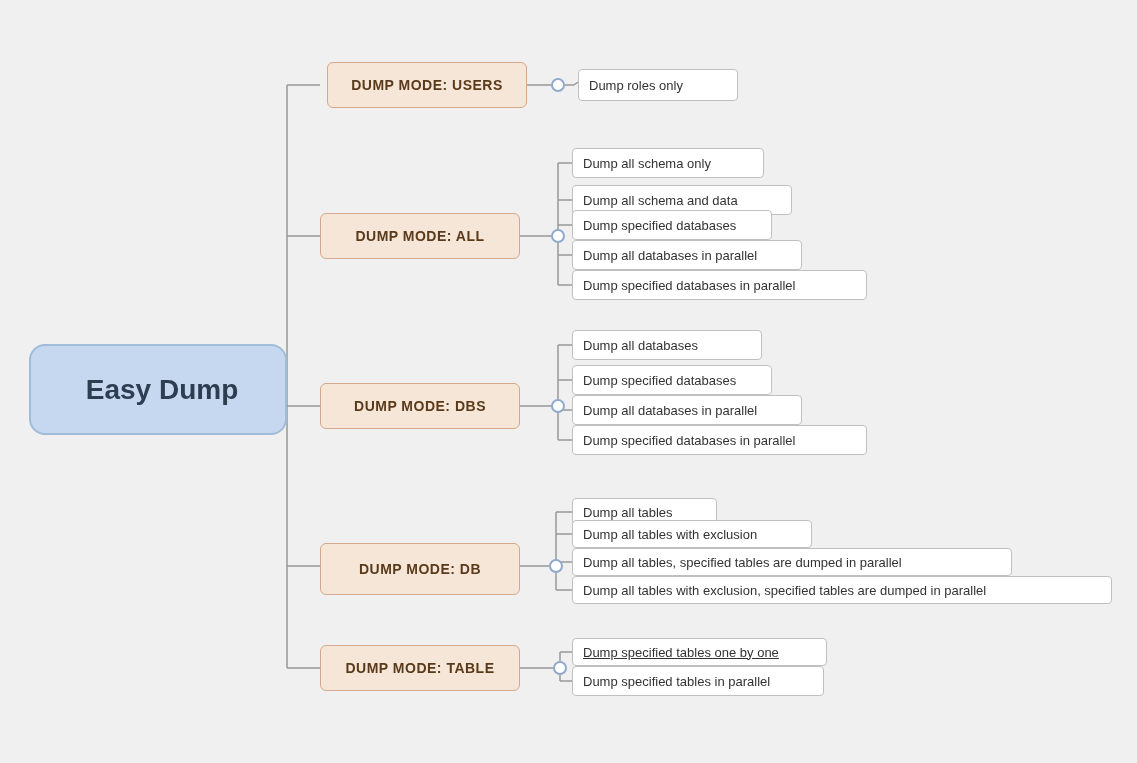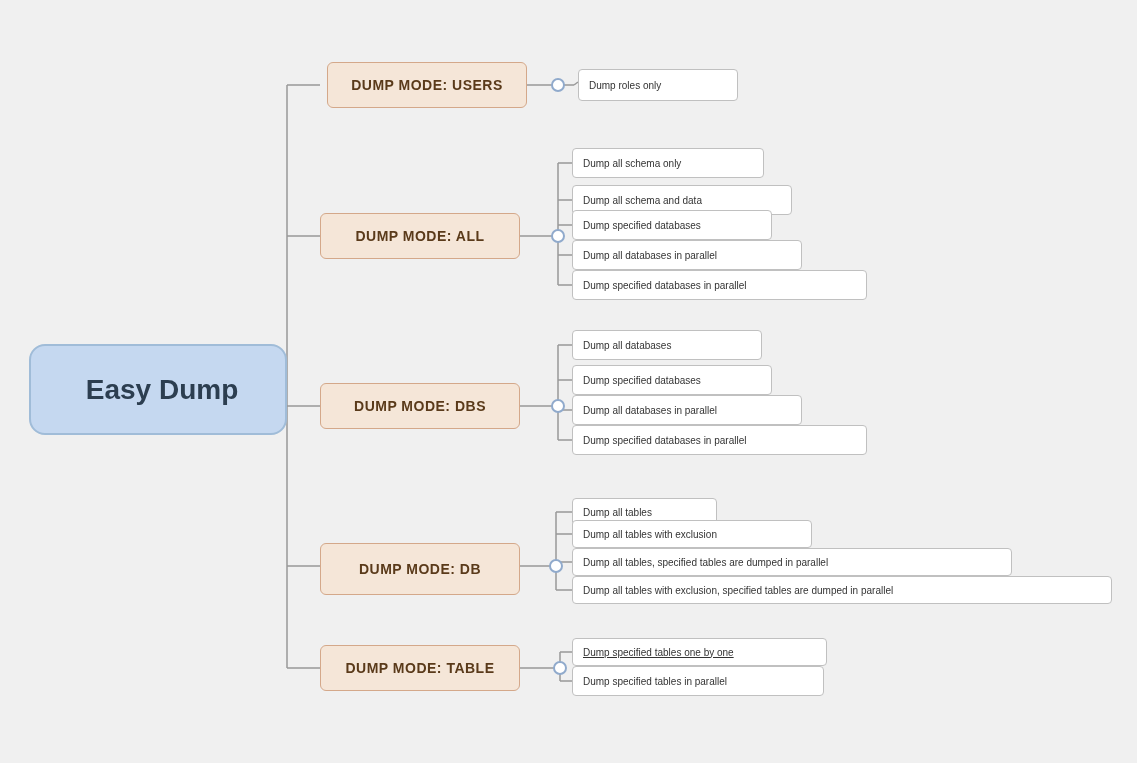--- a/index.html
+++ b/index.html
@@ -57,21 +57,21 @@
 
     
     .leaf-box {
       position: absolute;
       background: #fff;
       border: 1.5px solid #c0c0c0;
       border-radius: 4px;
       display: flex;
       align-items: center;
       padding: 0 10px;
-      font-size: 10px;
+      font-size: 13px;
       color: #333;
     }
 
     
     .connector-dot {
       position: absolute;
       width: 14px;
       height: 14px;
       background: #fff;
       border: 2px solid #90aacc;

